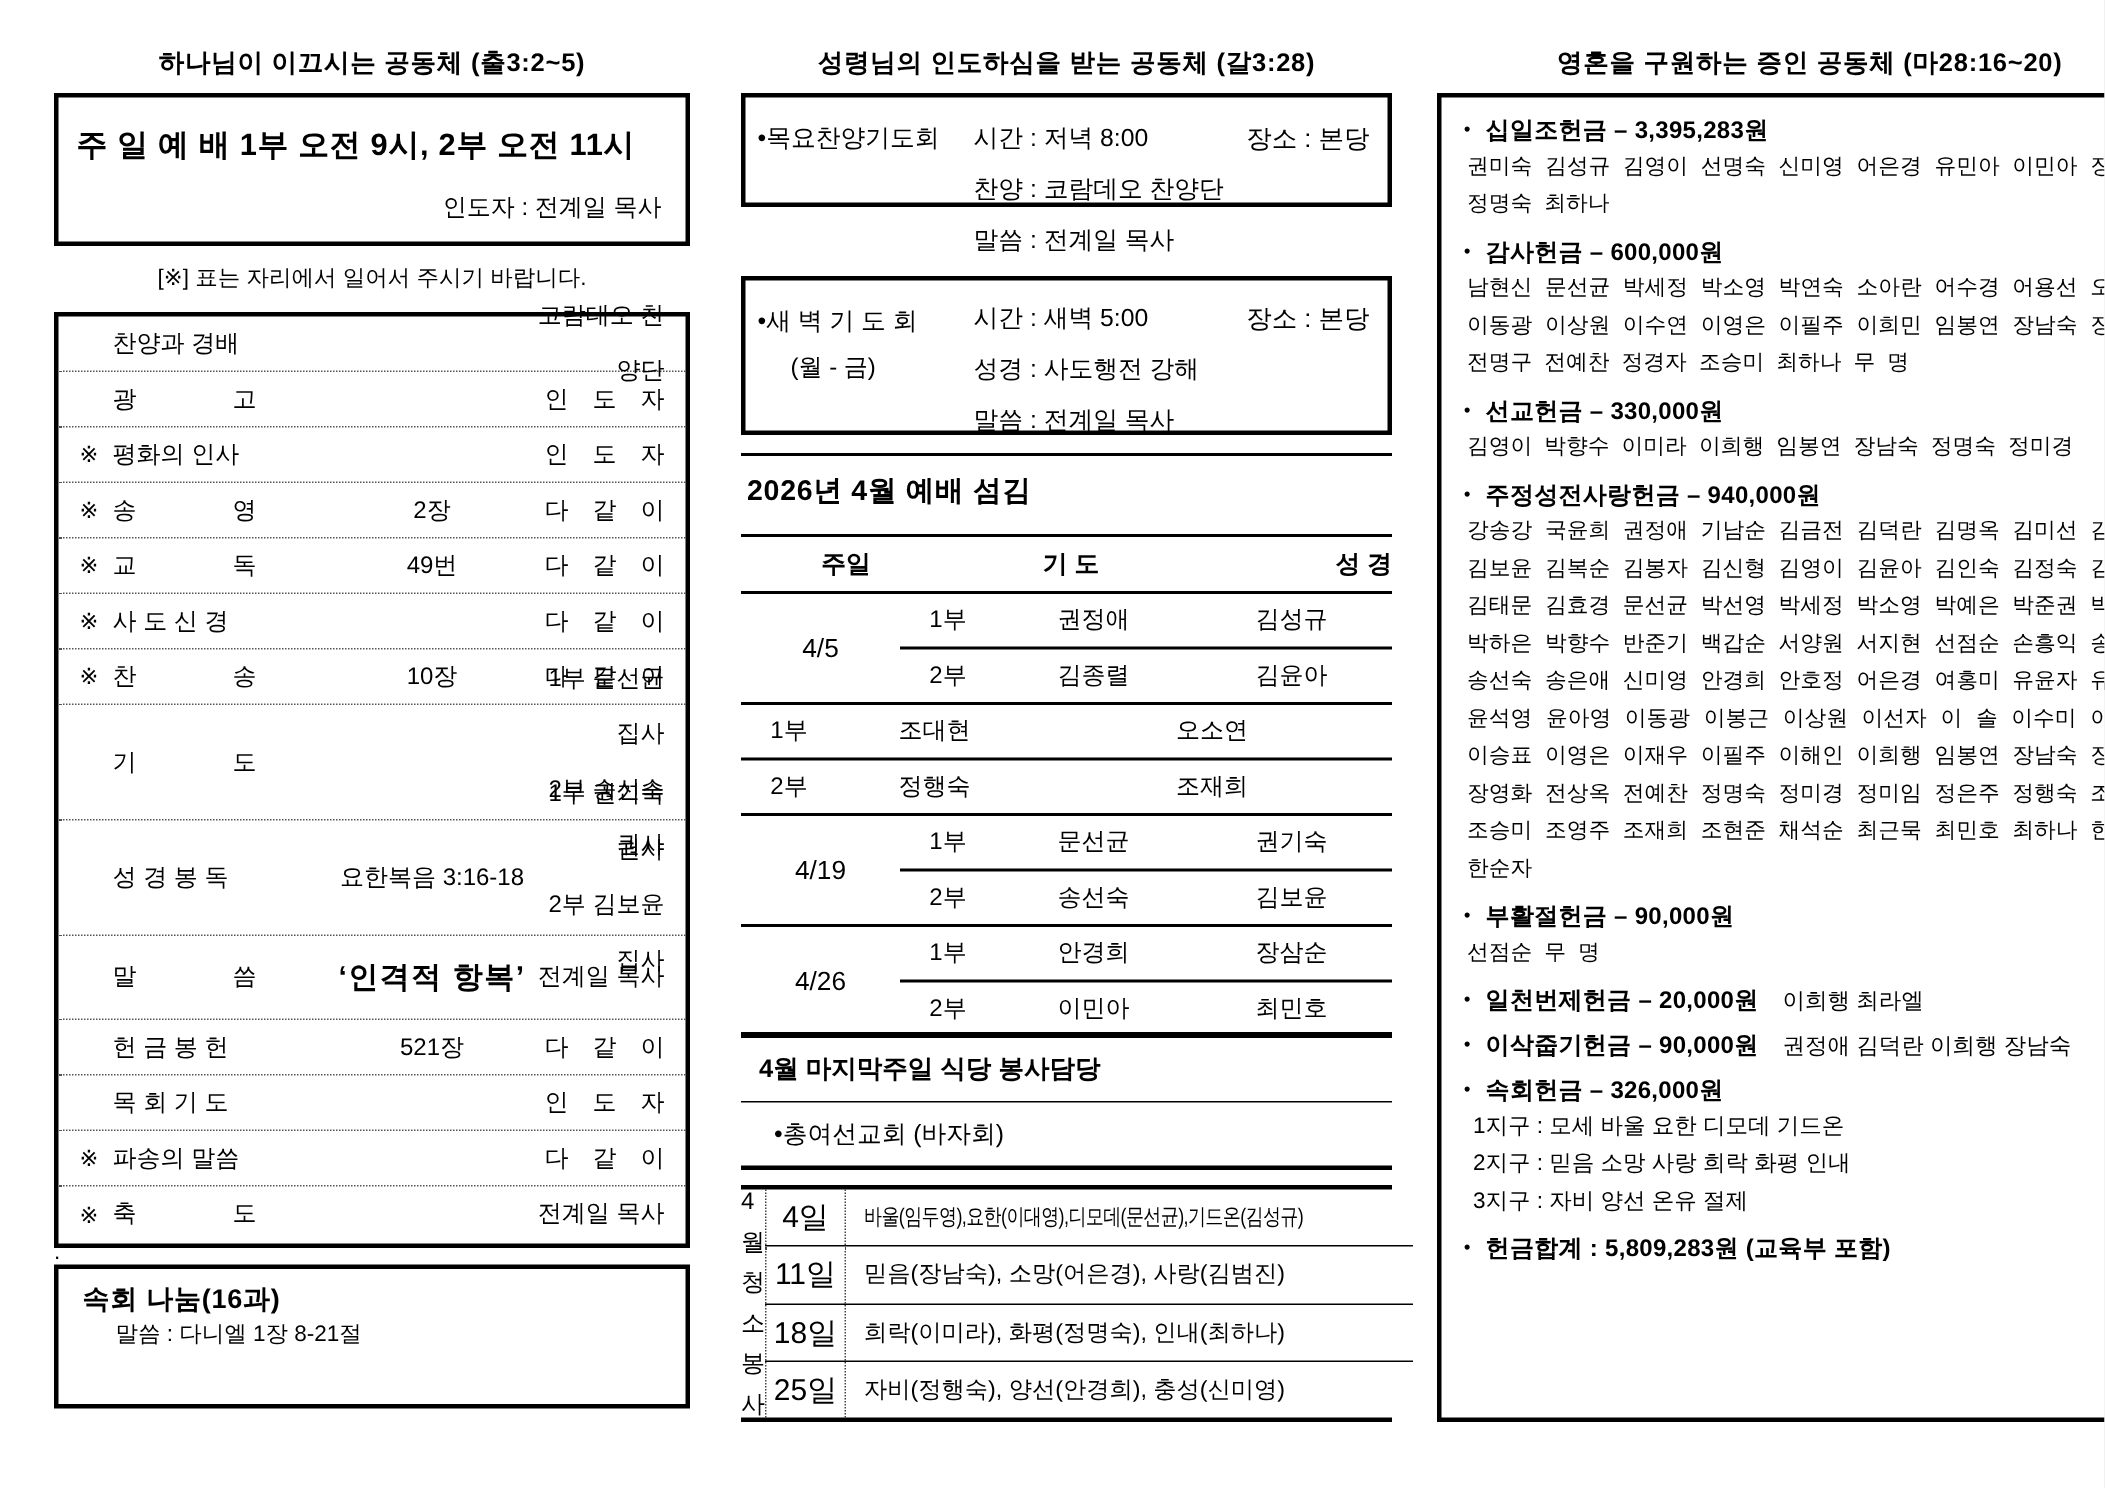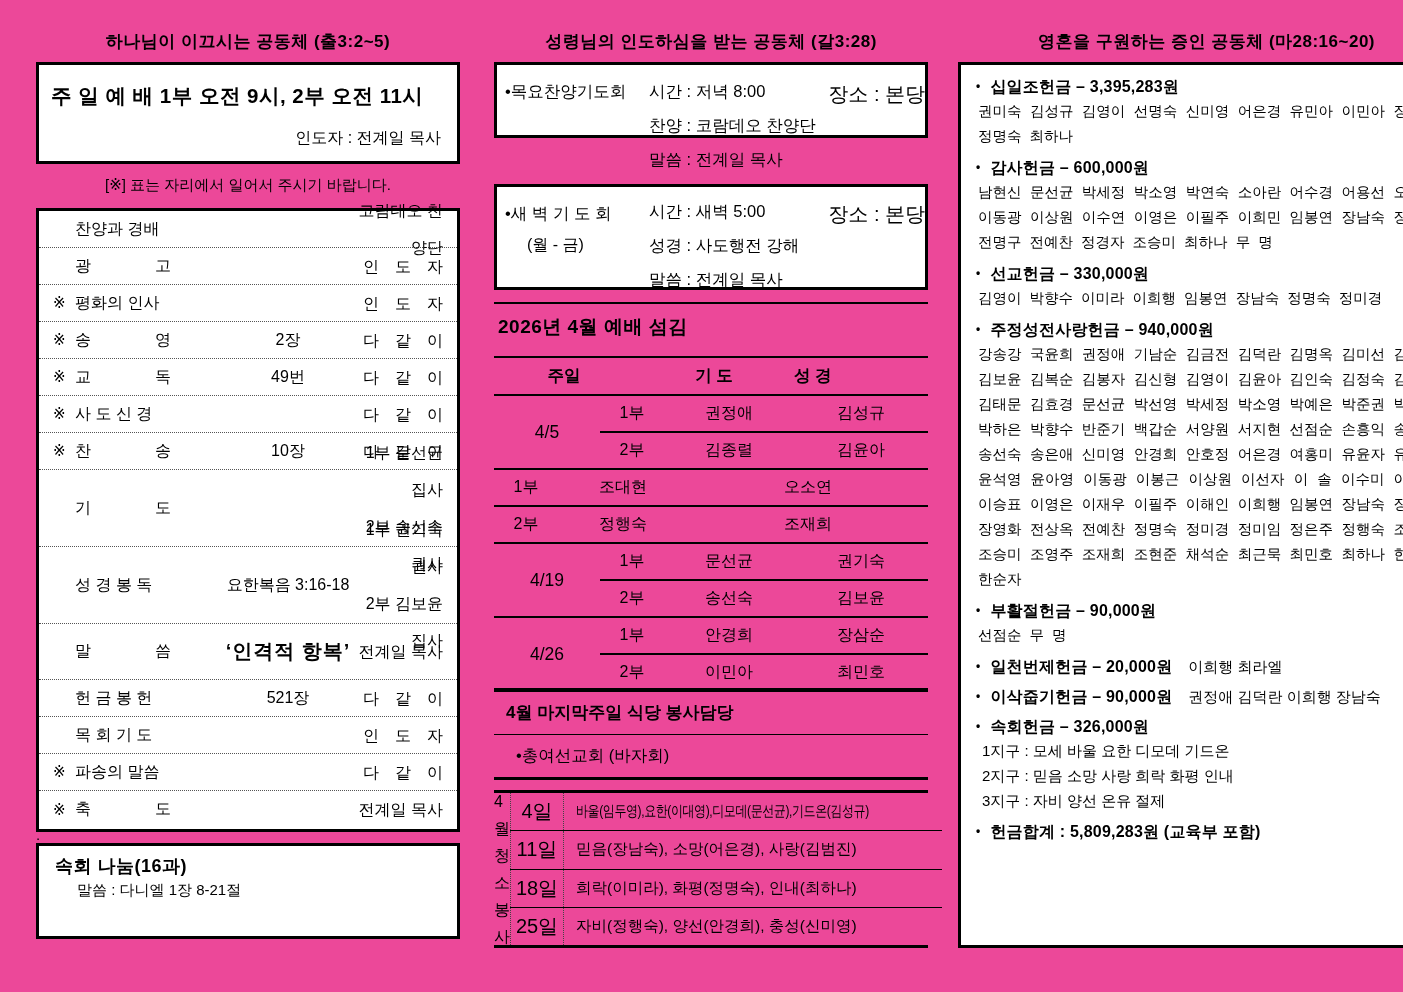--- a/index.html
+++ b/index.html
@@ -1,16 +1,16 @@
 <!DOCTYPE html>
 <html><head>
 <meta charset="utf-8">
 <style>
   html,body{margin:0;padding:0;background:#e8e8e8;}
-  .page{position:relative;width:1403px;height:992px;background:#ec4899;
+  .page{position:relative;width:1403px;height:992px;background:#ffffff;
         font-family:"Liberation Sans","DejaVu Sans",sans-serif;color:#000;overflow:hidden;}
   .col{position:absolute;top:0;height:100%;}
   .col1{left:36px;width:424px;}
   .col2{left:494px;width:434px;}
   .col3{left:958px;width:497px;}
   .col-header{position:absolute;top:30px;left:0;right:0;text-align:center;
               font-weight:bold;font-size:17px;letter-spacing:0.5px;}
   .box{position:absolute;left:0;right:0;border:3px solid #000;background:#fff;box-sizing:border-box;}
 
   
@@ -35,31 +35,31 @@
   .sokhoe-title{font-size:18px;font-weight:bold;letter-spacing:0.5px;}
   .sokhoe-line{font-size:15px;margin-left:22px;line-height:23px;}
   .sokhoe-line:first-of-type{margin-top:5px;}
 
   
   .b1{top:62px;height:76px;}
   .b2{top:184px;height:106px;}
   .mb-label{position:absolute;left:8px;top:16px;font-size:16.5px;white-space:nowrap;}
   .mb-label2{position:absolute;left:30px;top:48px;font-size:16px;}
   .mb-time{position:absolute;left:152px;top:16px;font-size:16.5px;}
-  .mb-place{position:absolute;right:0;top:16px;font-size:20px;}
+  .mb-place{position:absolute;right:12px;top:16px;font-size:17px;}
   .mb-l2{position:absolute;left:152px;top:50px;font-size:16.5px;}
   .mb-l3{position:absolute;left:152px;top:84px;font-size:16.5px;}
   .b2 .mb-time{top:14px;} .b2 .mb-place{top:14px;} .b2 .mb-l2{top:48px;} .b2 .mb-l3{top:82px;}
   .hr1{position:absolute;top:302px;left:0;right:0;border-top:2px solid #000;}
   .serve-title{position:absolute;top:314px;left:4px;font-size:19px;font-weight:bold;letter-spacing:0.5px;}
   .serve-table{position:absolute;top:356px;left:0;right:0;}
   .sv-head{display:flex;height:36px;align-items:center;border-top:2px solid #000;border-bottom:2px solid #000;font-weight:bold;font-size:16.5px;}
   .sv-h1{width:140px;text-align:center;}
   .sv-h2{width:160px;text-align:center;}
-  .sv-h3{flex:1;text-align:left;}
+  .sv-h3{flex:1;text-align:right;}
   .sv-group{display:flex;border-bottom:2px solid #000;}
   .sv-date{width:106px;display:flex;align-items:center;justify-content:center;font-size:17.5px;}
   .sv-rows{flex:1;}
   .sv-row{display:flex;height:35px;align-items:center;font-size:16px;}
   .sv-row + .sv-row{border-top:2px solid #000;}
   .sv-bu{width:64px;text-align:center;}
   .sv-pr{width:130px;text-align:center;}
   .sv-sc{flex:1;text-align:center;}
   .dining{position:absolute;top:688px;left:0;right:0;border-top:3px solid #000;border-bottom:3px solid #000;}
   .dining-title{height:43px;display:flex;align-items:center;padding-left:12px;border-bottom:1.5px solid #000;font-weight:bold;font-size:17px;}

